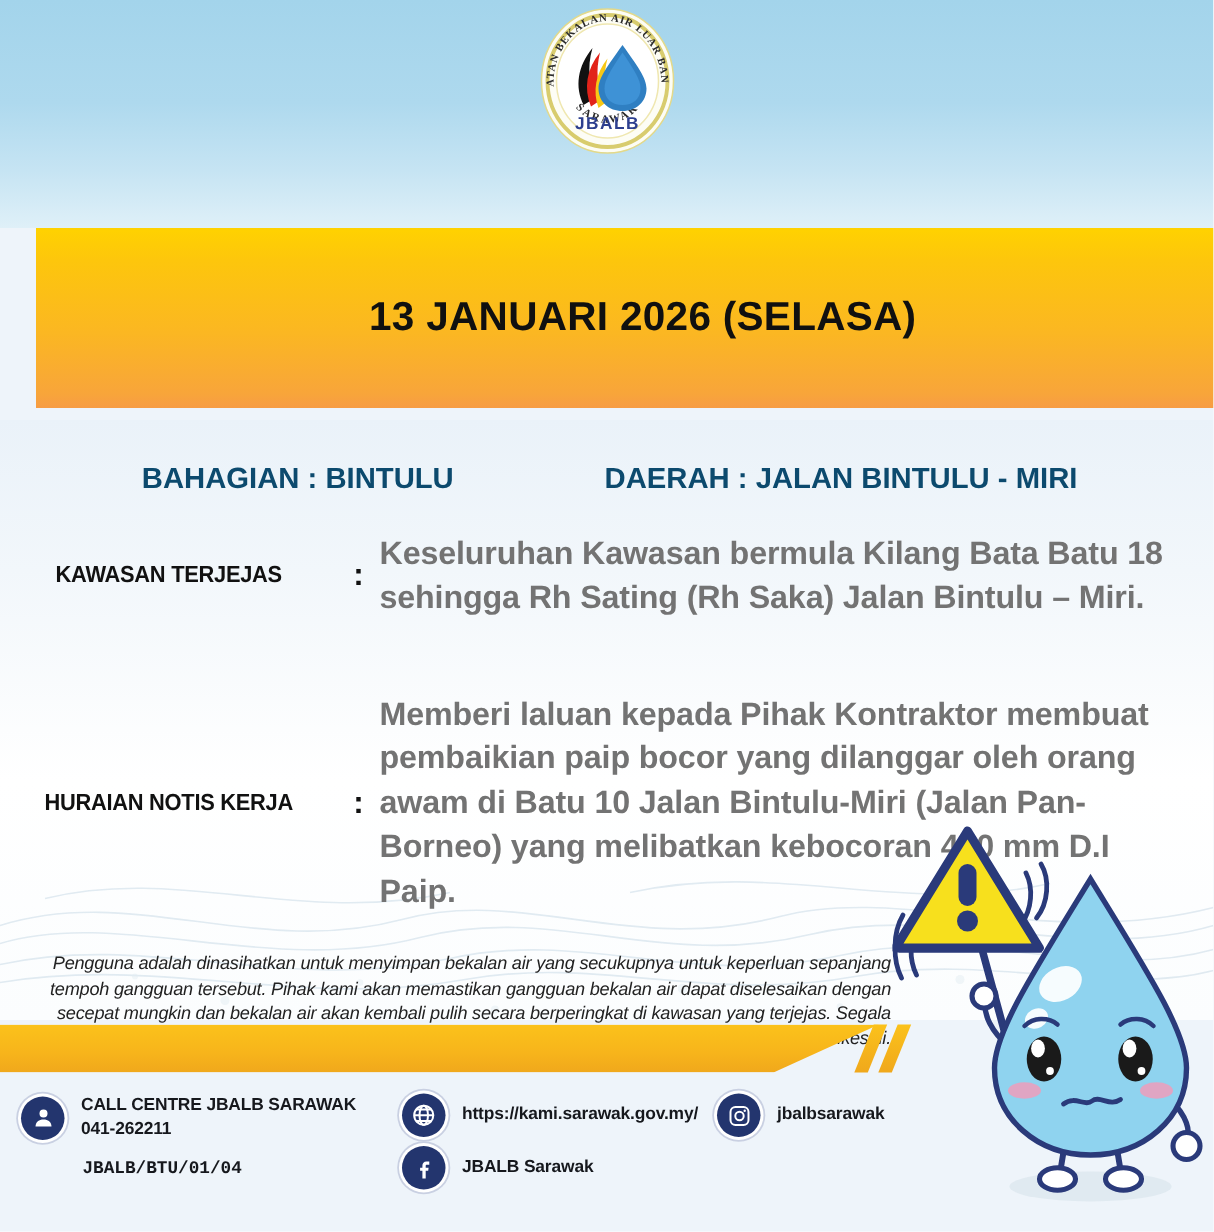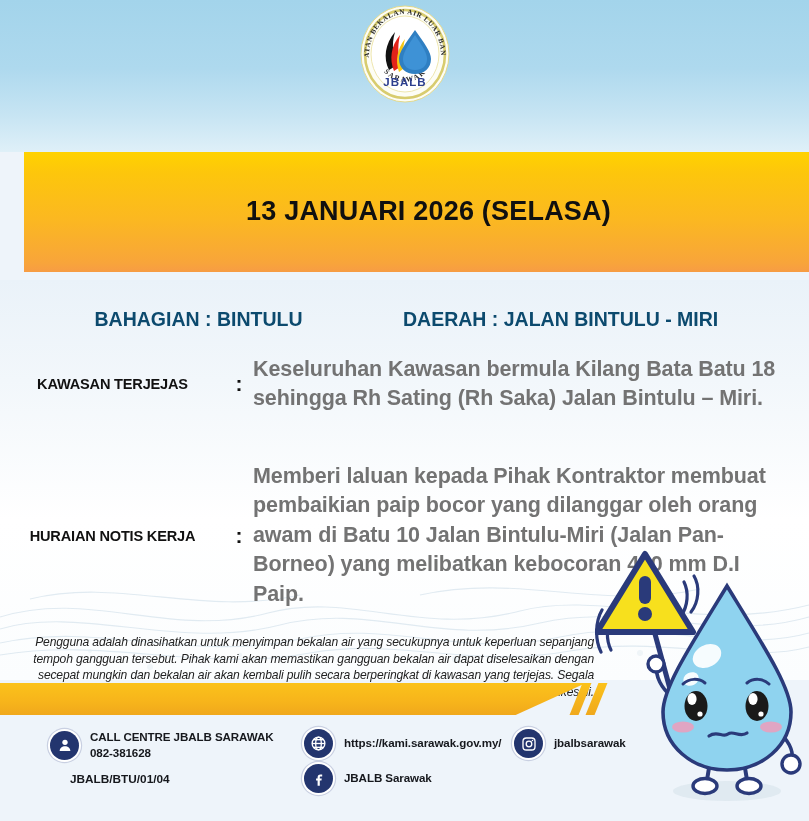--- a/index.html
+++ b/index.html
@@ -120,42 +120,42 @@
   .slash{
     position:absolute;top:683px;width:9px;height:32px;
     background:linear-gradient(180deg,#fbc21b 0%,#f0a81c 100%);
     transform:skewX(-22deg);
   }
   #slash1{left:576px;}
   #slash2{left:592px;}
 
   
   .contact-item{
-    position:absolute;display:flex;align-items:center;margin-left:36px;
+    position:absolute;display:flex;align-items:center;
   }
   .cicon{
     width:29px;height:29px;border-radius:50%;
     background:#23356e;
     display:flex;align-items:center;justify-content:center;
     box-shadow:0 0 0 2px #ffffff,0 0 0 3.2px #c9d0e2;
     flex:0 0 auto;
   }
   .cicon svg{display:block;}
   .ctext{
     margin-left:11px;
     font-size:11.6px;font-weight:bold;color:#16181d;
     line-height:1.42;letter-spacing:-0.1px;
   }
   #contact-call{left:14px;top:729px;}
   #contact-web{left:268px;top:729px;}
   #contact-ig{left:478px;top:729px;}
   #contact-fb{left:268px;top:764px;}
   .ref-no{
-    position:absolute;left:70px;top:772px;
-    font-size:11.8px;font-weight:bold;color:#16181d;
+    position:absolute;left:55px;top:772px;
+    font-size:11.8px;font-weight:bold;color:#16181d;font-family:Liberation Mono, monospace;
   }
 
   
   .mascot{
     position:absolute;left:595px;top:548px;width:214px;height:273px;
     pointer-events:none;
   }
 </style>
 </head>
 <body>
@@ -293,21 +293,21 @@
 
   <div class="contact-item" id="contact-call">
     <span class="cicon">
       <svg width="16" height="16" viewBox="0 0 24 24" fill="#ffffff">
           <circle cx="12" cy="8" r="4"></circle>
           <path d="M4 21c0-4.4 3.6-7 8-7s8 2.6 8 7z"></path>
         </svg>
     </span>
     <span class="ctext">
       <span>CALL CENTRE JBALB SARAWAK</span><br>
-      <span>082-381628</span>
+      <span>041-262211</span>
     </span>
   </div>
 
   <div class="contact-item" id="contact-web">
     <span class="cicon">
       <svg width="17" height="17" viewBox="0 0 24 24" fill="none" stroke="#ffffff" stroke-width="1.9">
         <circle cx="12" cy="12" r="9"></circle>
           <ellipse cx="12" cy="12" rx="4" ry="9"></ellipse>
         <line x1="3" y1="12" x2="21" y2="12"></line>
           <line x1="4.6" y1="6.6" x2="19.4" y2="6.6"></line>

